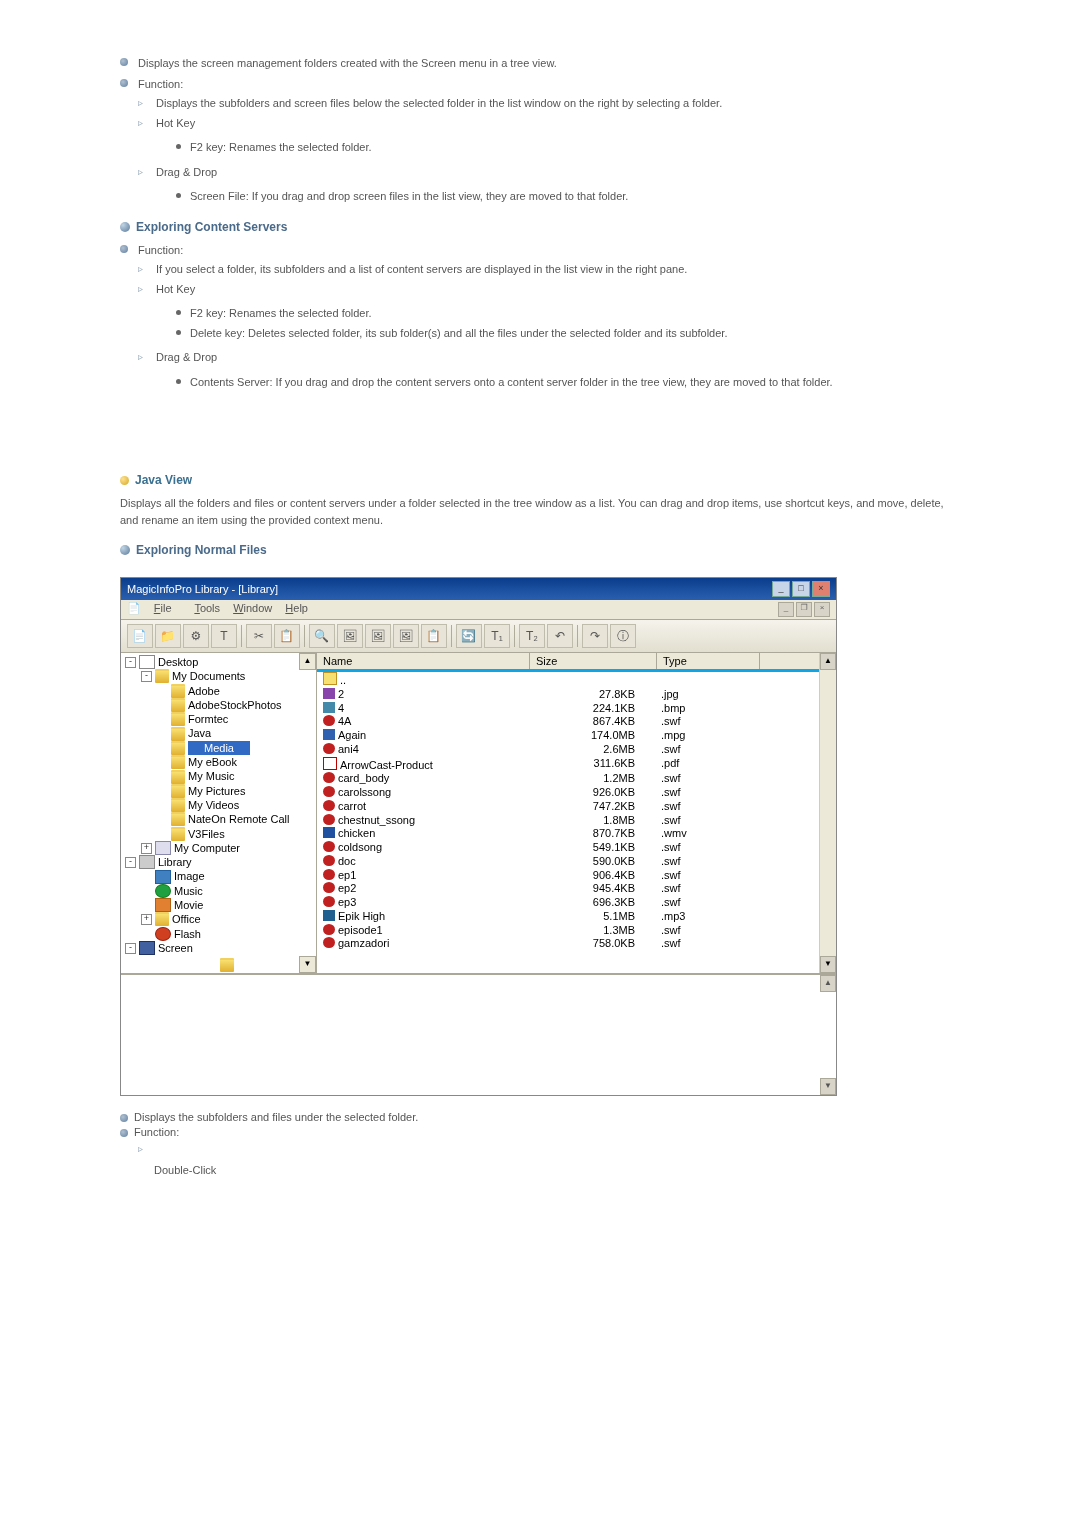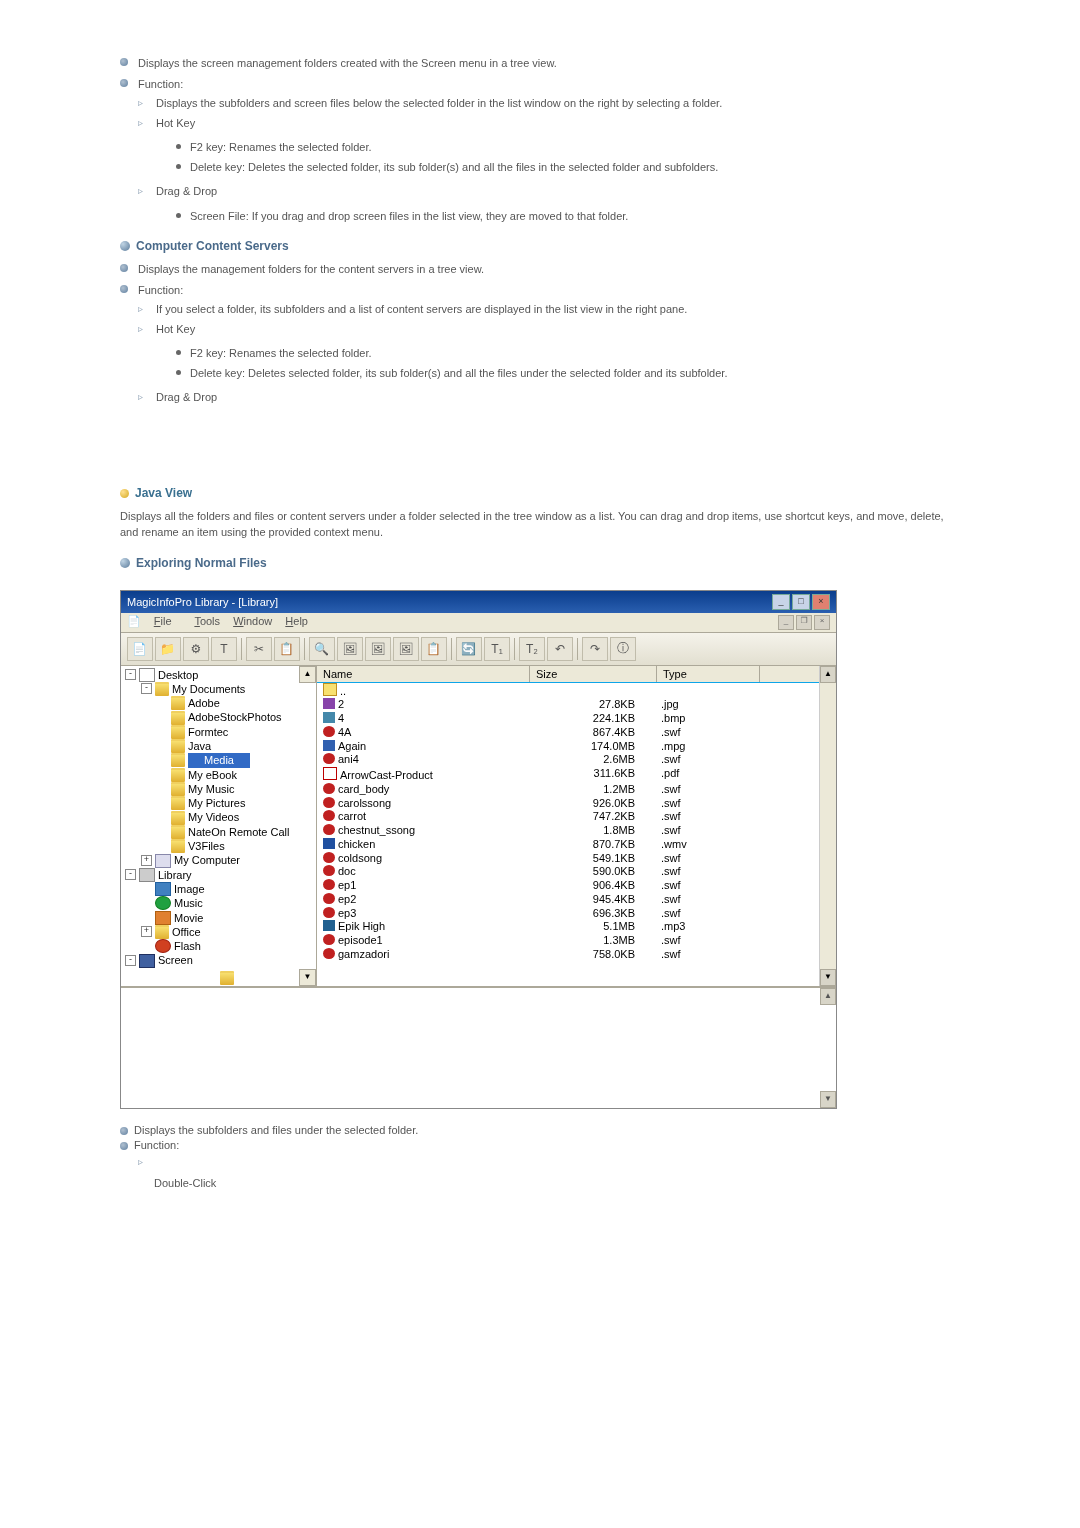--- a/index.html
+++ b/index.html
@@ -233,21 +233,21 @@
   .highlighted { background: #316ac5; color: #fff; padding: 0 16px; }
   .list-pane {
     flex: 1;
     position: relative;
     overflow: hidden;
     color: #000;
   }
   .list-header {
     display: flex;
     background: #ece9d8;
-    border-bottom: 1px solid #0ea5e9;
+    border-bottom: 3px solid #0ea5e9;
   }
   .list-header > div {
     padding: 2px 6px;
     border-right: 1px solid #aca899;
   }
   .col-name { width: 200px; }
   .col-size { width: 100px; text-align: right; padding-right: 20px !important; }
   .col-type { width: 90px; }
   .list-row {
     display: flex;
@@ -311,47 +311,48 @@
 <body>
 
 <ul class="bulleted">
   <li><span>Displays the screen management folders created with the Screen menu in a tree view.</span></li>
   <li><span>Function:</span>
     <ul class="sub">
       <li><span>Displays the subfolders and screen files below the selected folder in the list window on the right by selecting a folder.</span></li>
       <li><span>Hot Key</span>
         <ul class="dot">
           <li><span>F2 key: Renames the selected folder.</span></li>
-          <li><span>Delete key: Deletes the selected folder, its sub folder(s) and all the files in the selected folder and subfolders.</span></li>
         </ul>
       </li>
       <li><span>Drag &amp; Drop</span>
         <ul class="dot">
           <li><span>Screen File: If you drag and drop screen files in the list view, they are moved to that folder.</span></li>
         </ul>
       </li>
     </ul>
   </li>
 </ul>
 
 <div class="section-title">
-  <span class="bullet-lead"></span><span>Computer Content Servers</span>
+  <span class="bullet-lead"></span><span>Exploring Content Servers</span>
 </div>
 <ul class="bulleted">
-  <li><span>Displays the management folders for the content servers in a tree view.</span></li>
   <li><span>Function:</span>
     <ul class="sub">
       <li><span>If you select a folder, its subfolders and a list of content servers are displayed in the list view in the right pane.</span></li>
       <li><span>Hot Key</span>
         <ul class="dot">
           <li><span>F2 key: Renames the selected folder.</span></li>
           <li><span>Delete key: Deletes selected folder, its sub folder(s) and all the files under the selected folder and its subfolder.</span></li>
         </ul>
       </li>
       <li><span>Drag &amp; Drop</span>
+        <ul class="dot">
+          <li><span>Contents Server: If you drag and drop the content servers onto a content server folder in the tree view, they are moved to that folder.</span></li>
+        </ul>
       </li>
     </ul>
   </li>
 </ul>
 
 <div style="height:60px"></div>
 
 <div class="section-title section-title-blue">
   <span class="golden-bullet"></span><span>Java View</span>
 </div>

